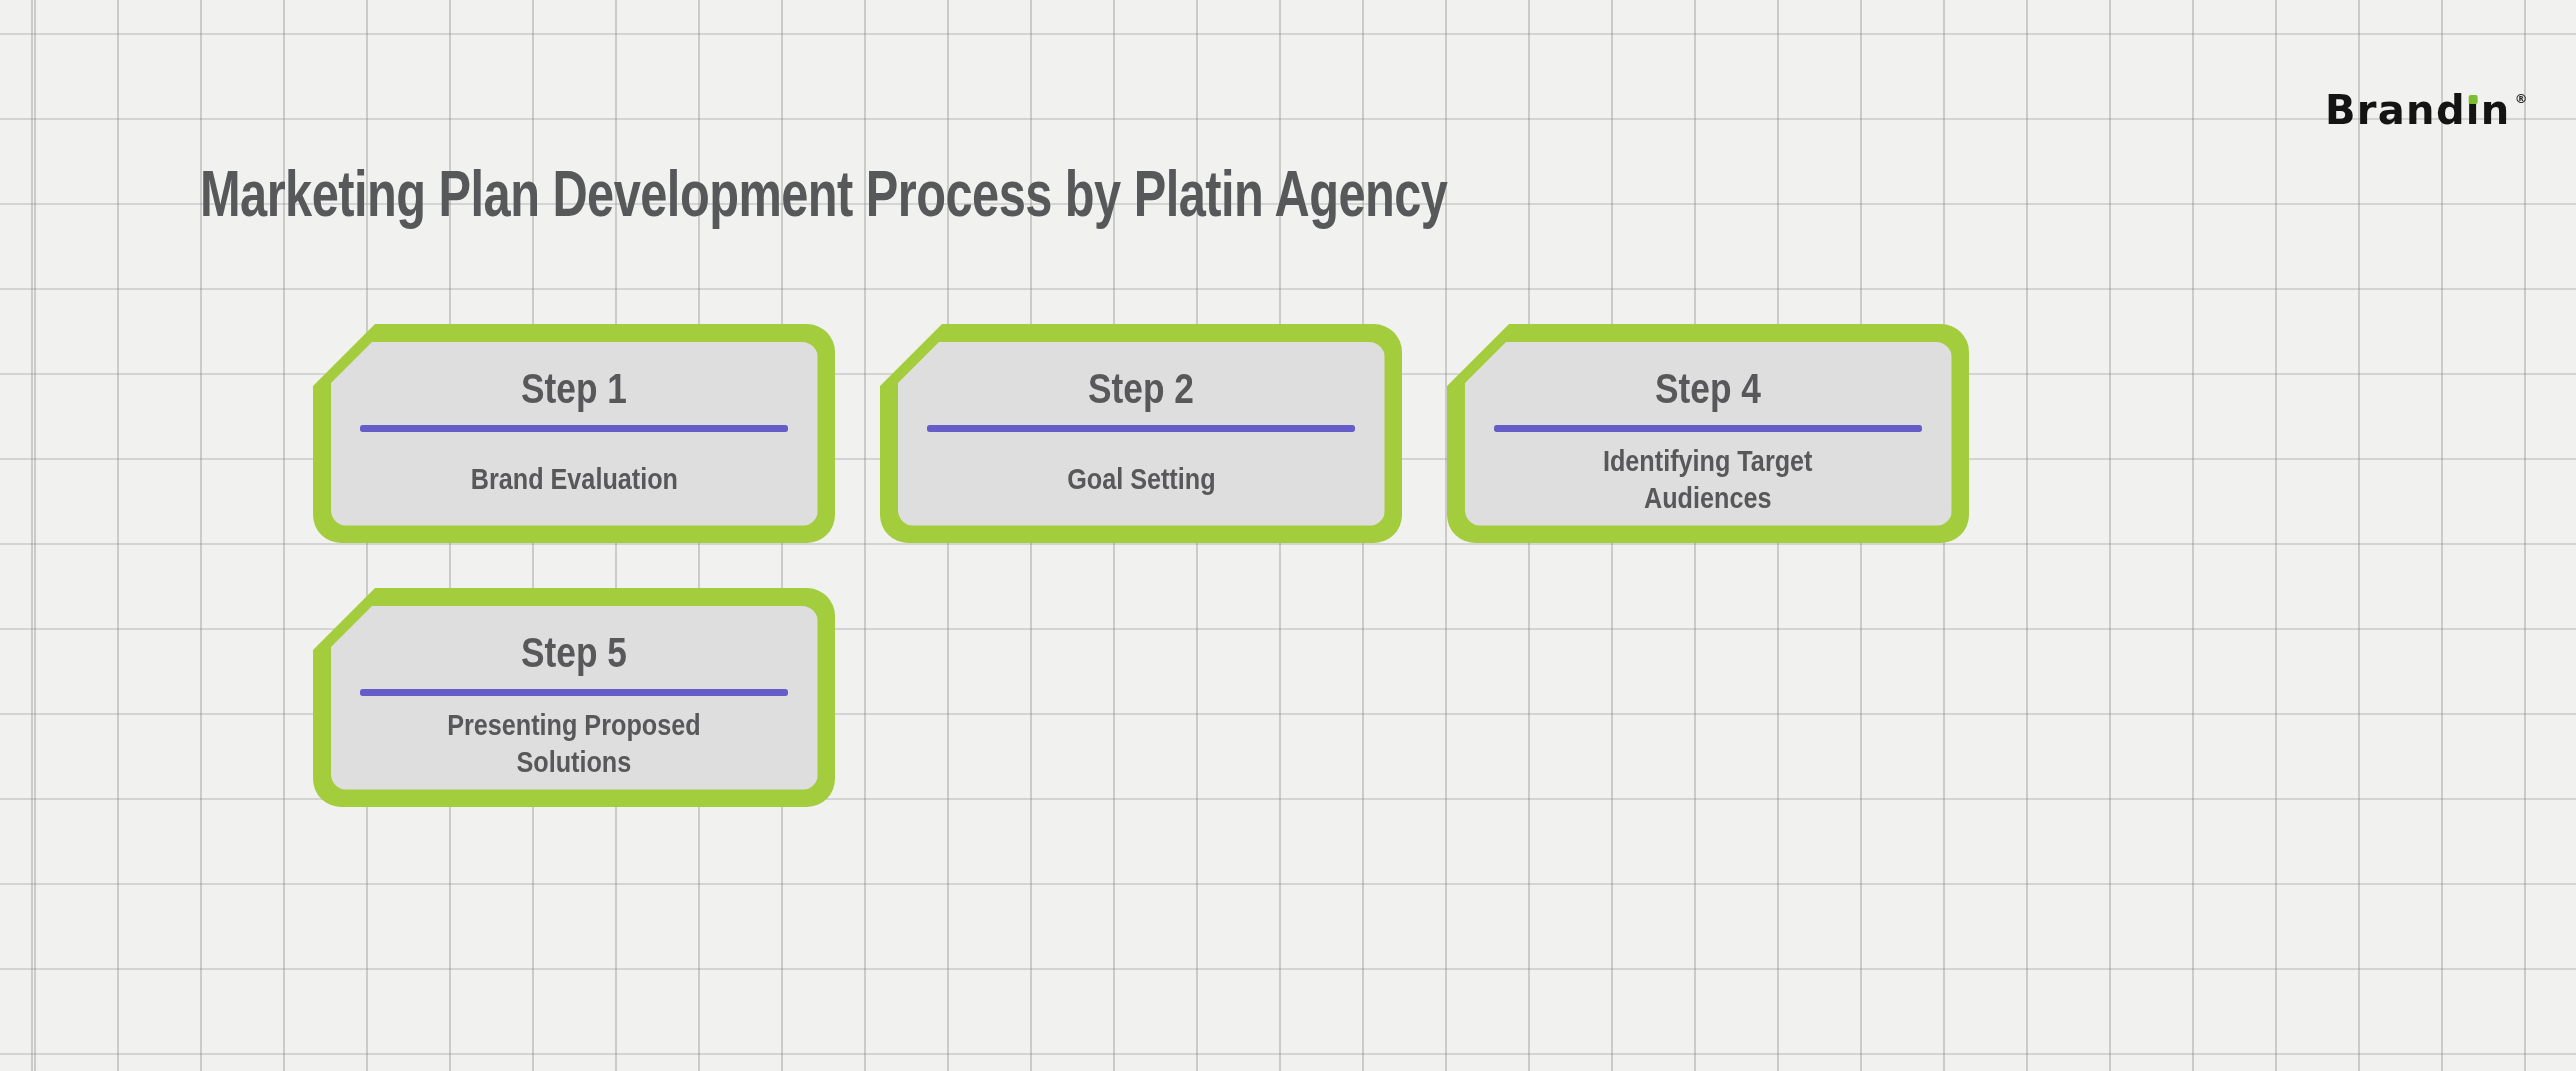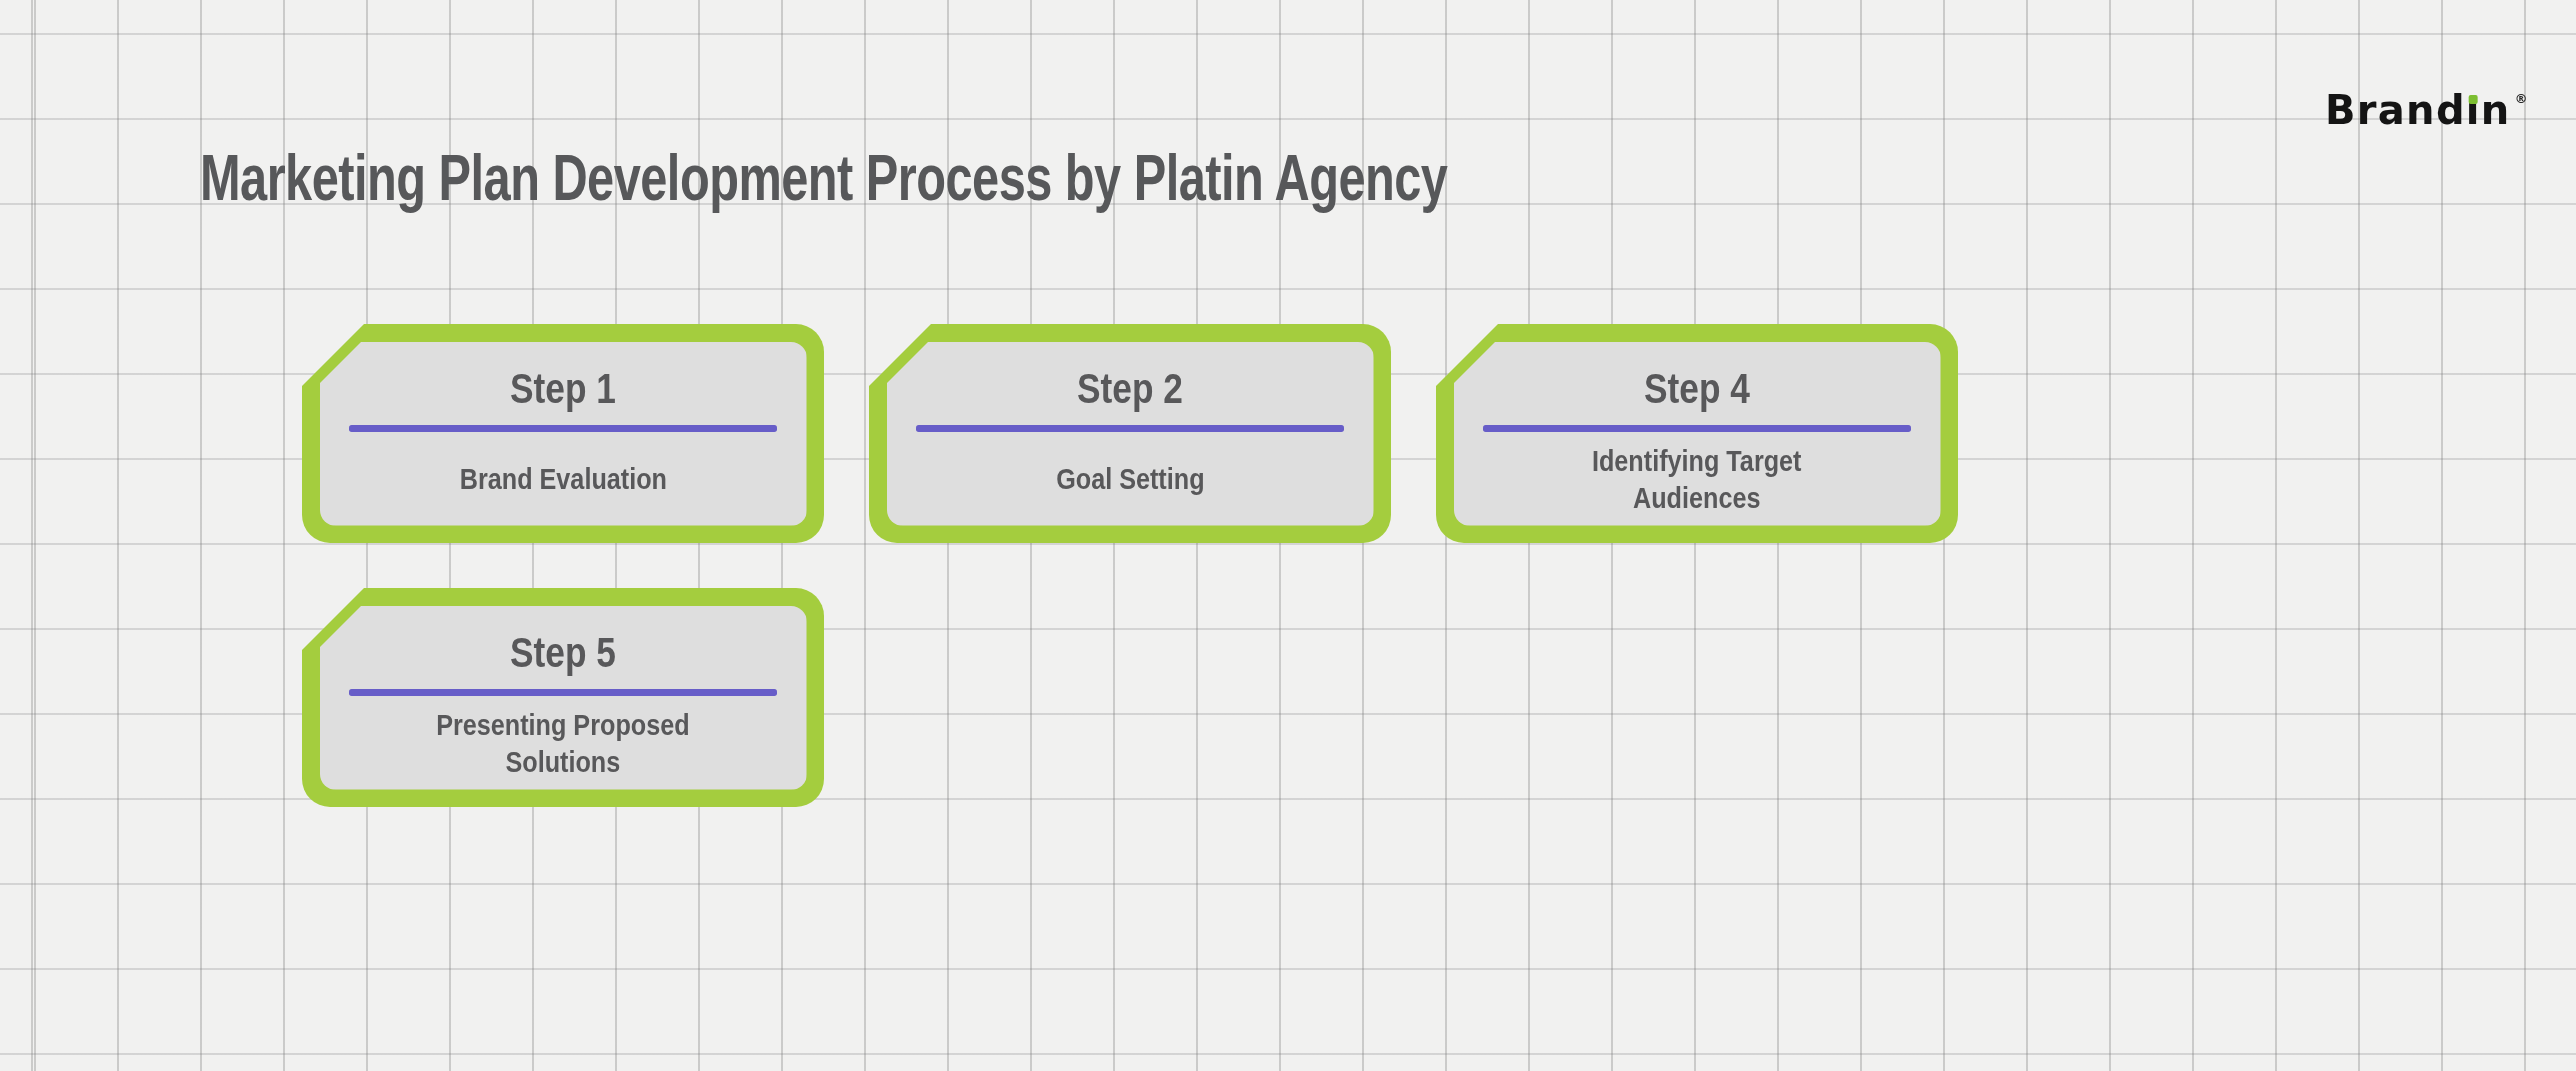--- a/index.html
+++ b/index.html
@@ -16,21 +16,21 @@
     background-image:
       repeating-linear-gradient(to right,  rgba(120,120,120,0.32) 0 2px, transparent 2px 83px),
       repeating-linear-gradient(to bottom, rgba(120,120,120,0.24) 0 2px, transparent 2px 85px);
     background-position: 34px 0, 0 33px;
   }
 
   
   .page-title {
     position: absolute;
     left: 200px;
-    top: 140px;
+    top: 156px;
     margin: 0;
     font-size: 65px;
     font-weight: bold;
     letter-spacing: -0.7px;
     color: #57585a;
     white-space: nowrap;
   }
   .cond-left {
     display: inline-block;
     transform: scaleX(0.75);
@@ -67,21 +67,21 @@
     vertical-align: top;
     position: relative;
     top: 4px;
     left: 4px;
     color: #2a2a2a;
   }
 
   
   .steps-grid {
     position: absolute;
-    left: 302px;
+    left: 313px;
     top: 324px;
     display: grid;
     grid-template-columns: repeat(3, 522px);
     grid-auto-rows: 219px;
     column-gap: 183px;
     row-gap: 77px;
     gap: 45px;
   }
   .card {
     position: relative;

